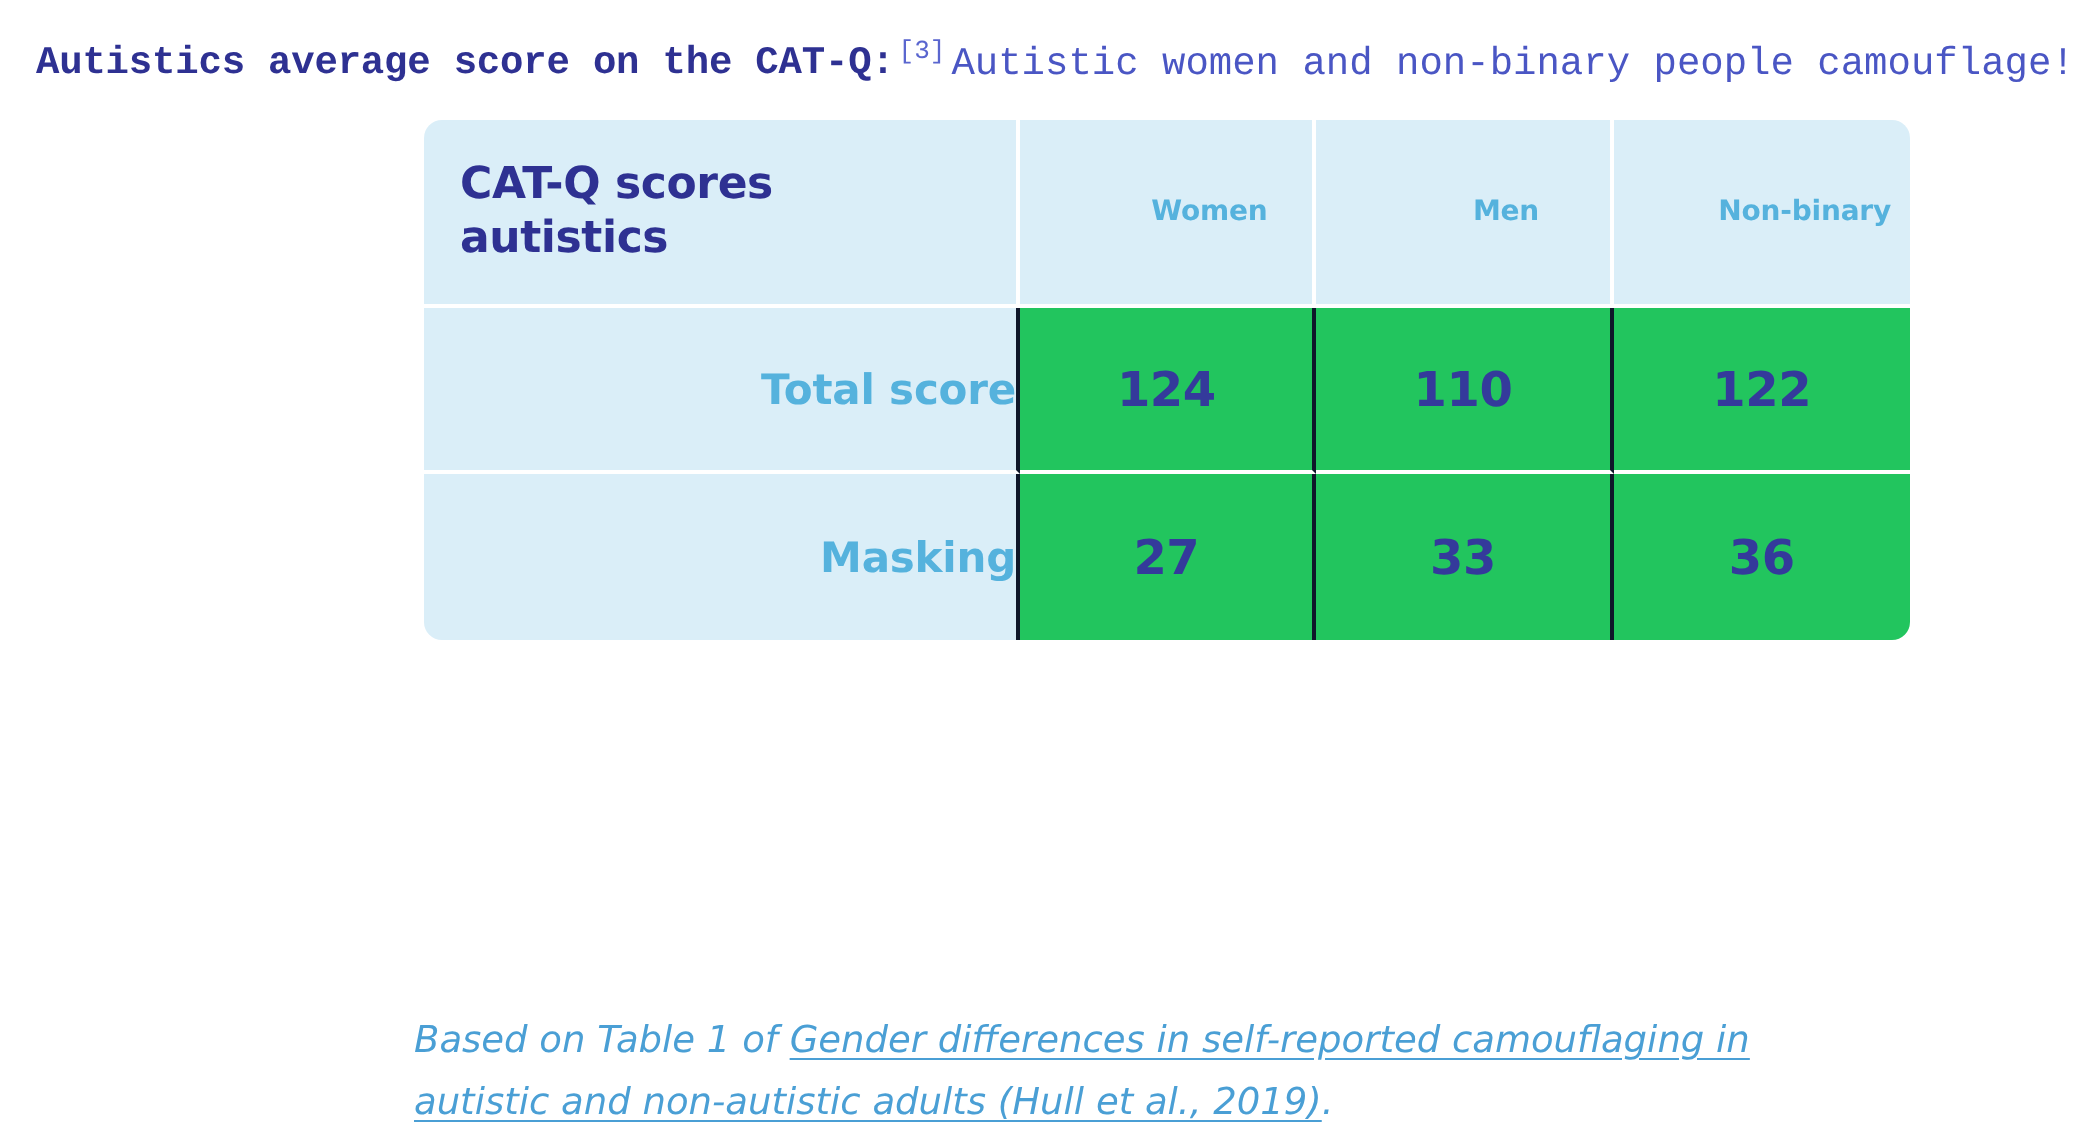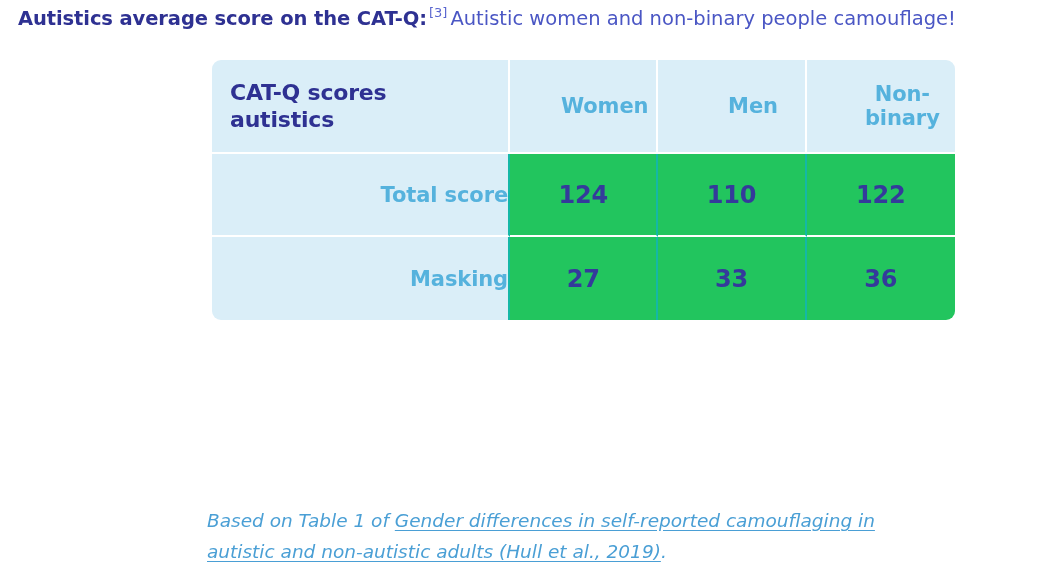--- a/index.html
+++ b/index.html
@@ -13,26 +13,27 @@
     height: 569px;
     font-family: "DejaVu Sans", "Liberation Sans", sans-serif;
     -webkit-font-smoothing: antialiased;
     overflow: hidden;
   }
 
   
   .intro {
     position: absolute;
     left: 18px;
-    top: 0;
+    top: 13px;
     width: 1015px;
     font-size: 19.5px;
     line-height: 26px;
     color: #4a56c4;
     white-space: nowrap;
+    font-family: Liberation Mono, monospace;
   }
   .intro .lead {
     font-weight: bold;
     color: #2e3192;
     letter-spacing: -0.1px;
   }
   .intro .footnote {
     font-size: 13px;
     vertical-align: super;
     color: #5a66cf;
@@ -83,31 +84,31 @@
     text-align: left;
     padding: 0 18px;
     font-size: 22px;
     line-height: 27px;
     font-weight: bold;
     color: #2e3192;
     letter-spacing: -0.2px;
   }
   .hdr .h-col {
     text-align: center;
-    font-size: 21px;
+    font-size: 14px;
     font-weight: bold;
     color: #55b2dd;
     letter-spacing: -0.1px;
     padding-left: 43px;
   }
 
   
   tbody tr td {
     height: 83px;
-    border-right: 2px solid #14b8a6;
+    border-right: 2px solid #0f172a;
     border-bottom: 2px solid #ffffff;
   }
   tbody tr td:last-child { border-right: none; }
   tbody tr:last-child td { border-bottom: none; }
 
   td.row-label {
     background: #daeef8;
     text-align: right;
     padding: 0 20px 0 12px;
     font-size: 21px;

